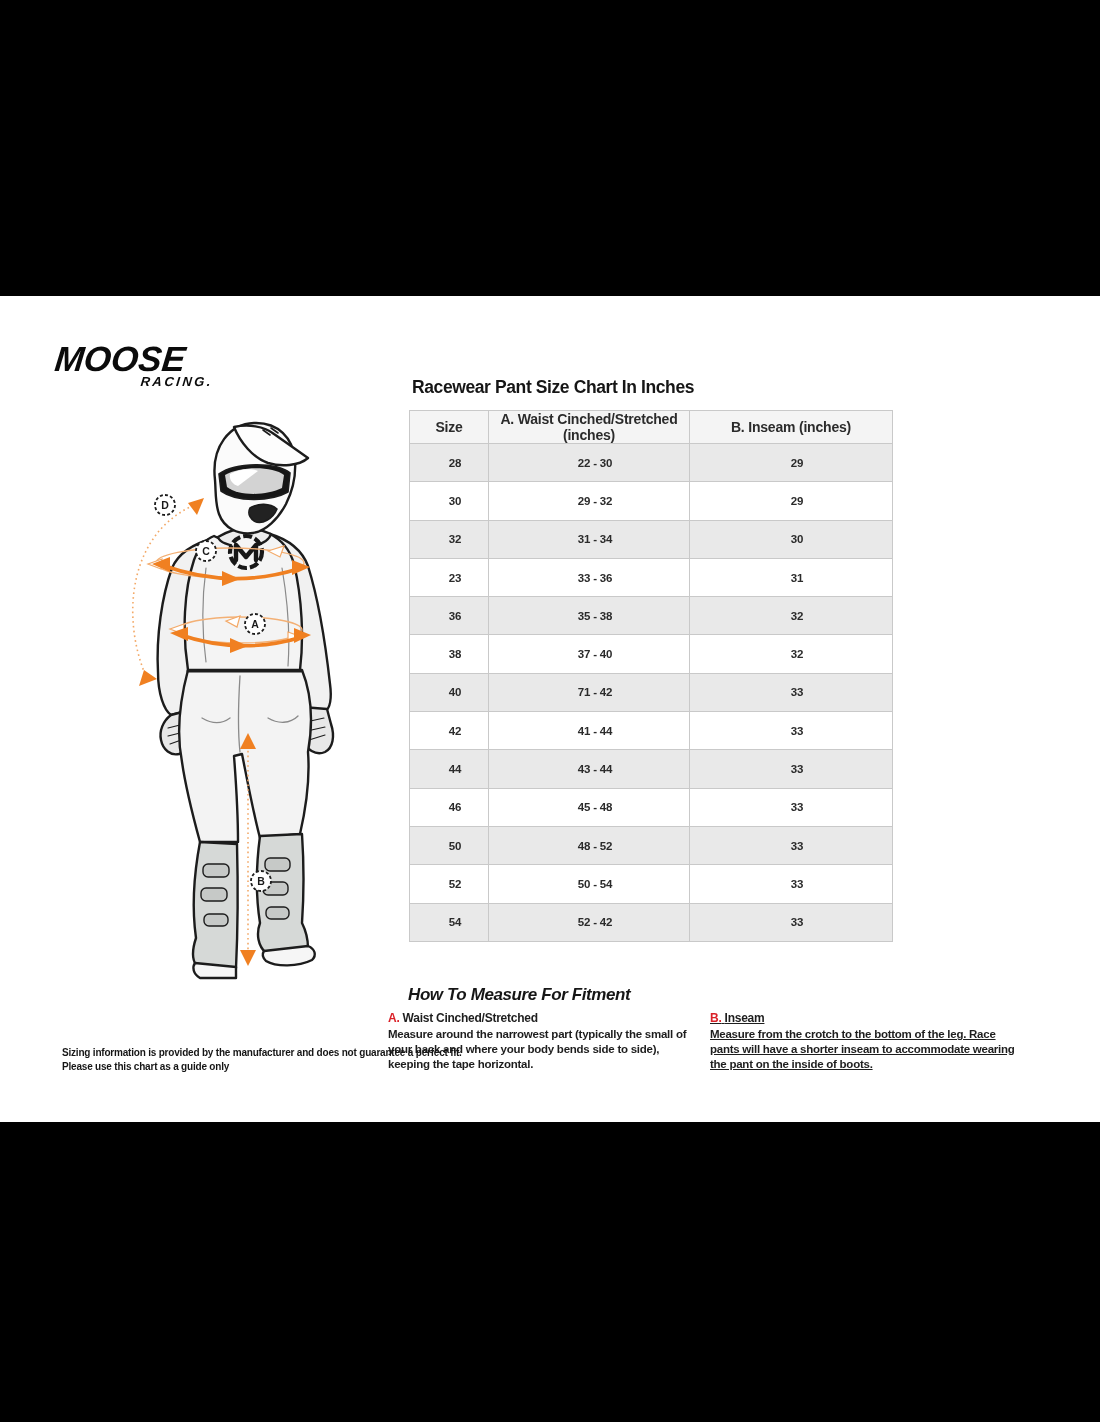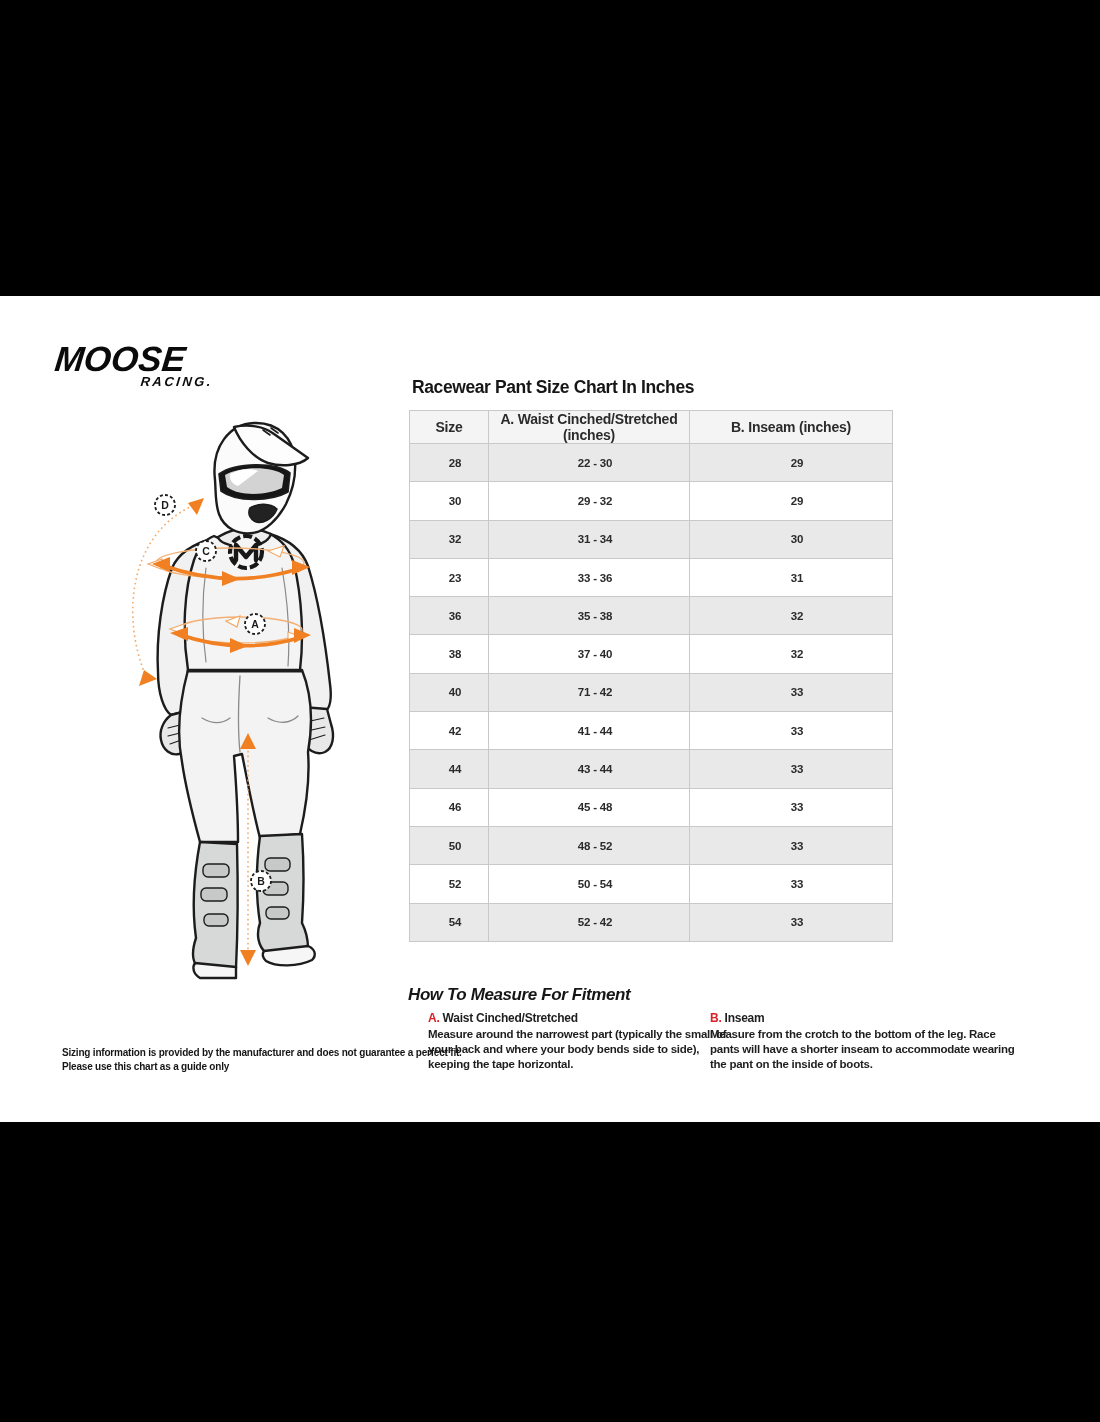--- a/index.html
+++ b/index.html
@@ -46,22 +46,22 @@
   table.size-table tbody tr:nth-child(odd) td { background:#e9e9e9; }
 
   .howto-title {
     position:absolute; left:408px; top:985px; font-size:17px; font-weight:700;
     letter-spacing:-0.4px; color:#161616;font-style:italic;
   }
   .measure-col {
     position:absolute; top:1011px; font-size:11.5px; line-height:1.28;
     letter-spacing:-0.25px; font-weight:600; color:#1e1e1e;
   }
-  .measure-col.col-a { left:428px; width:300px; }
-  .measure-col.col-b { left:710px; width:312px; }
+  .measure-col.col-a { left:388px; width:300px; }
+  .measure-col.col-b { left:710px; width:312px;text-decoration:underline; }
   .measure-heading { font-weight:700; font-size:12px; margin-bottom:1px; }
   .measure-marker { color:#DA2128; }
 
   .disclaimer {
     position:absolute; left:62px; top:1046px; width:400px;
     font-size:10px; font-weight:700; line-height:1.4; letter-spacing:-0.2px;
     color:#161616;
   }
 
   .rider { position:absolute; left:118px; top:418px; width:240px; height:575px; }

